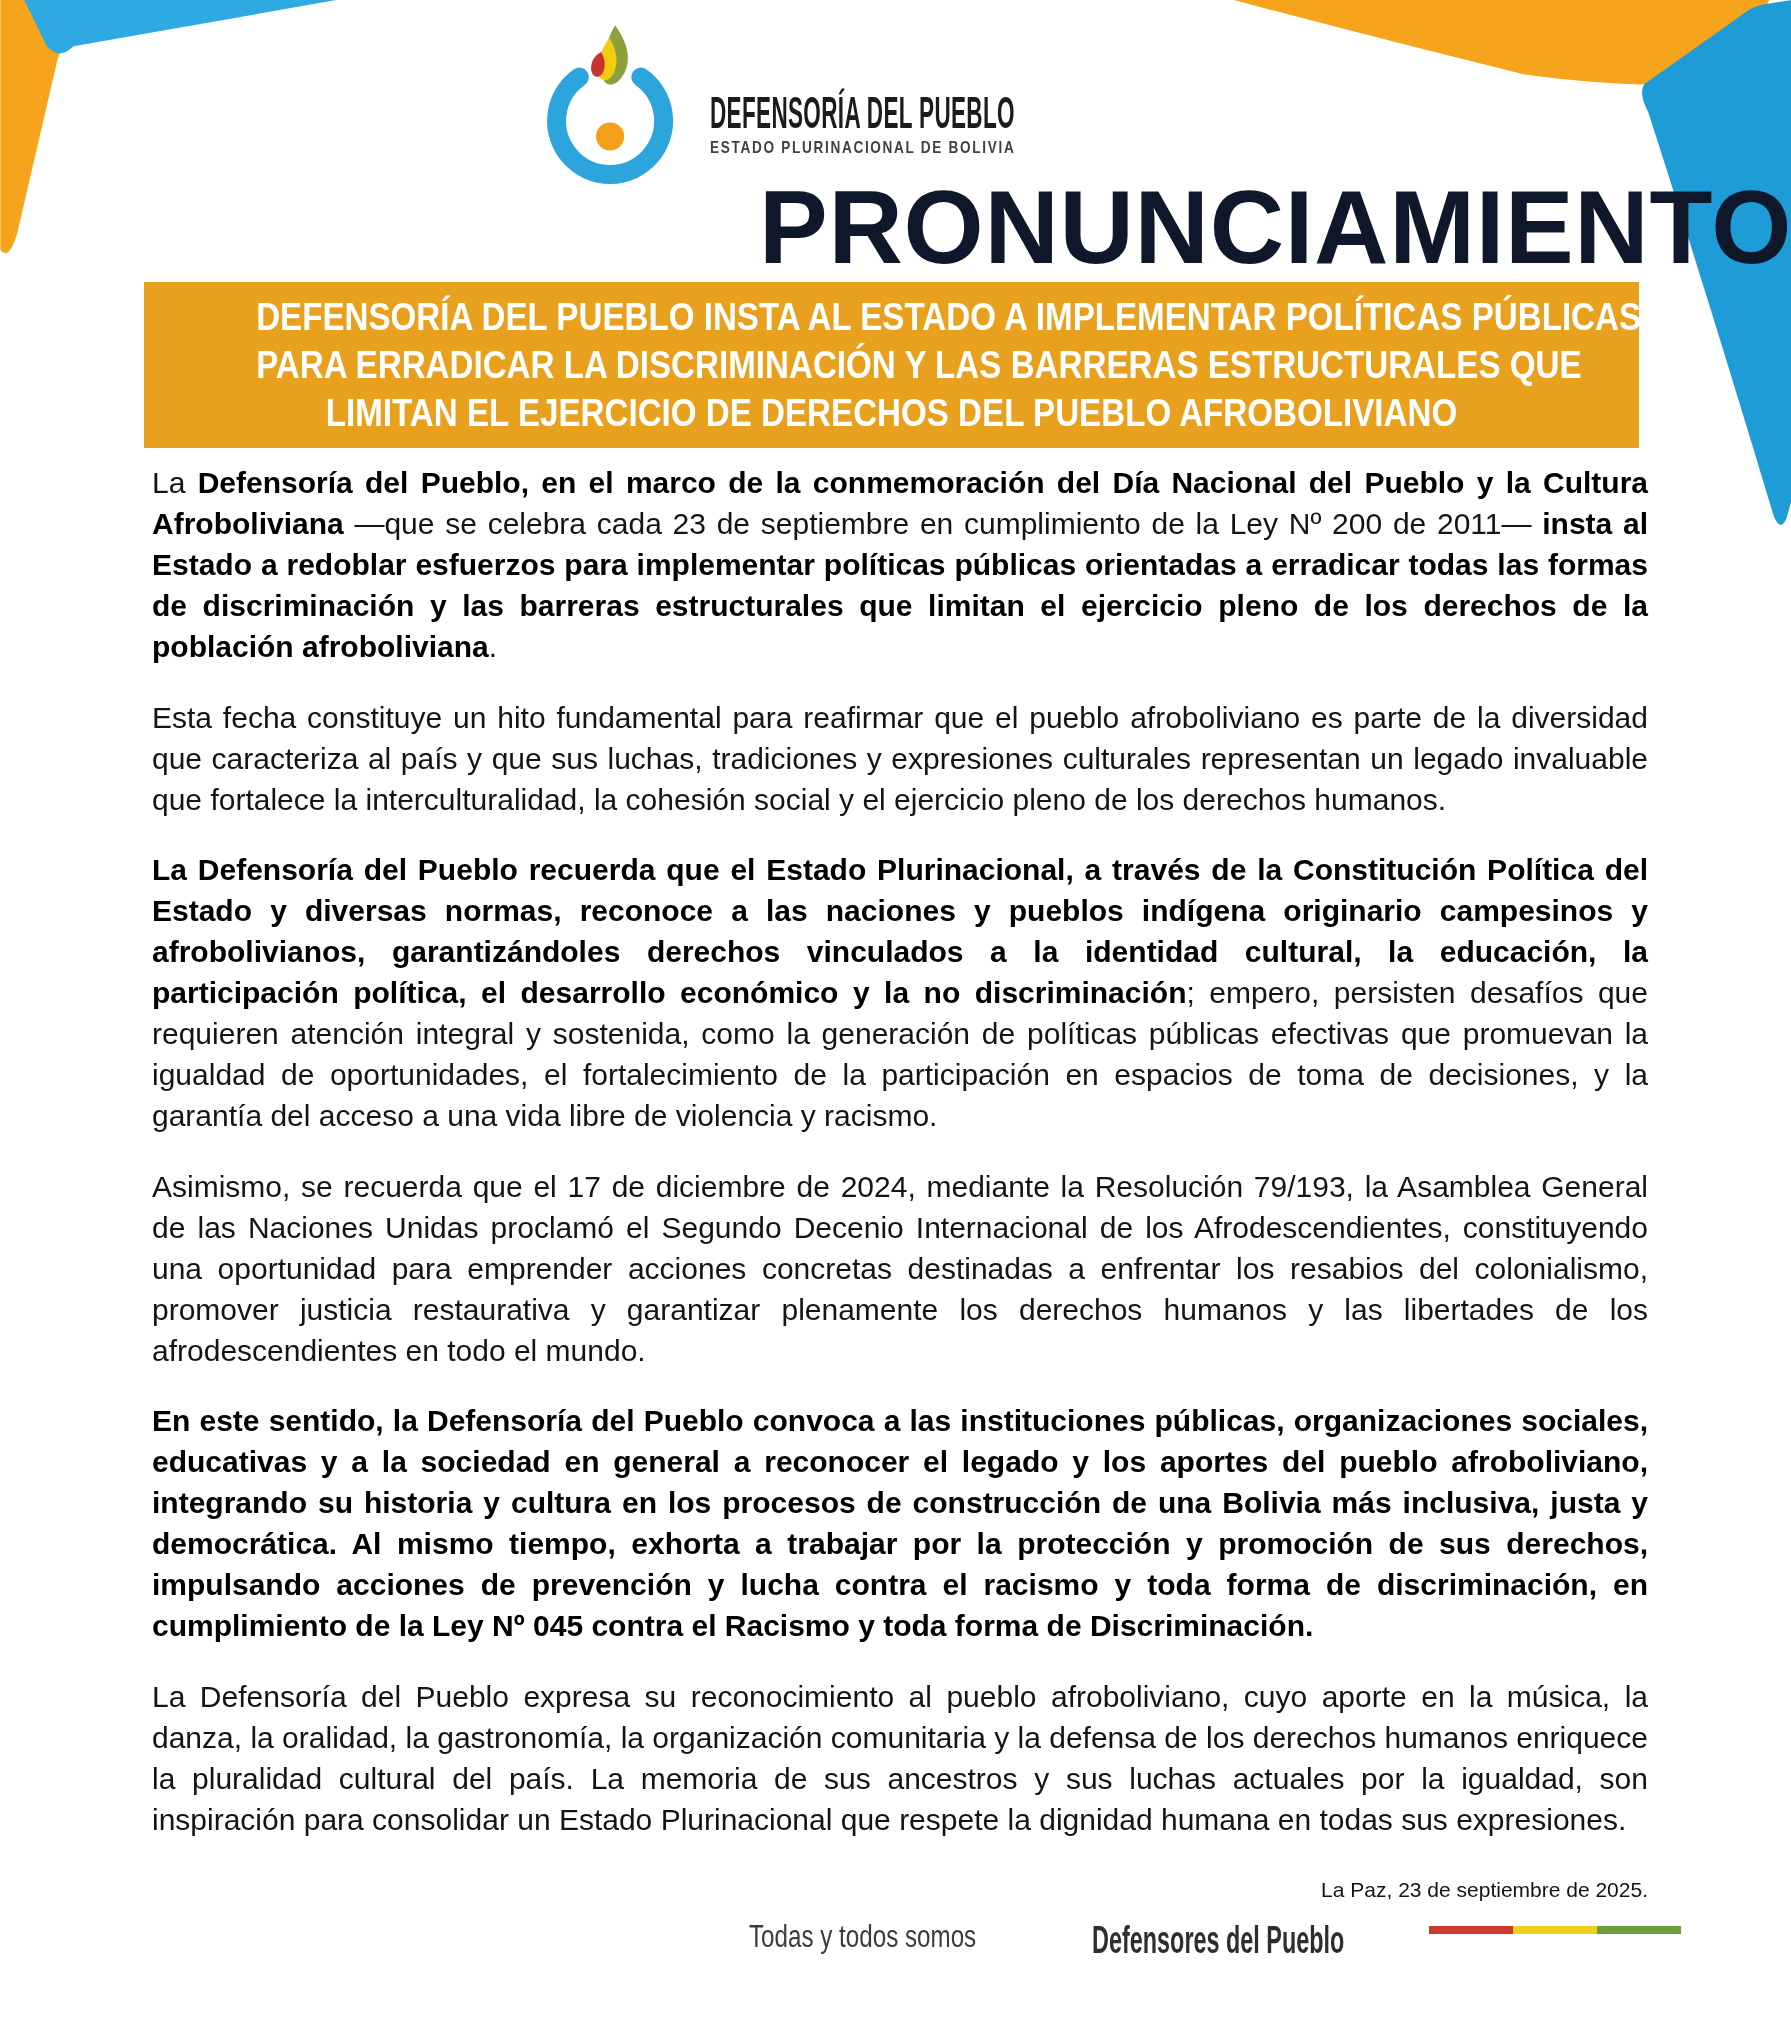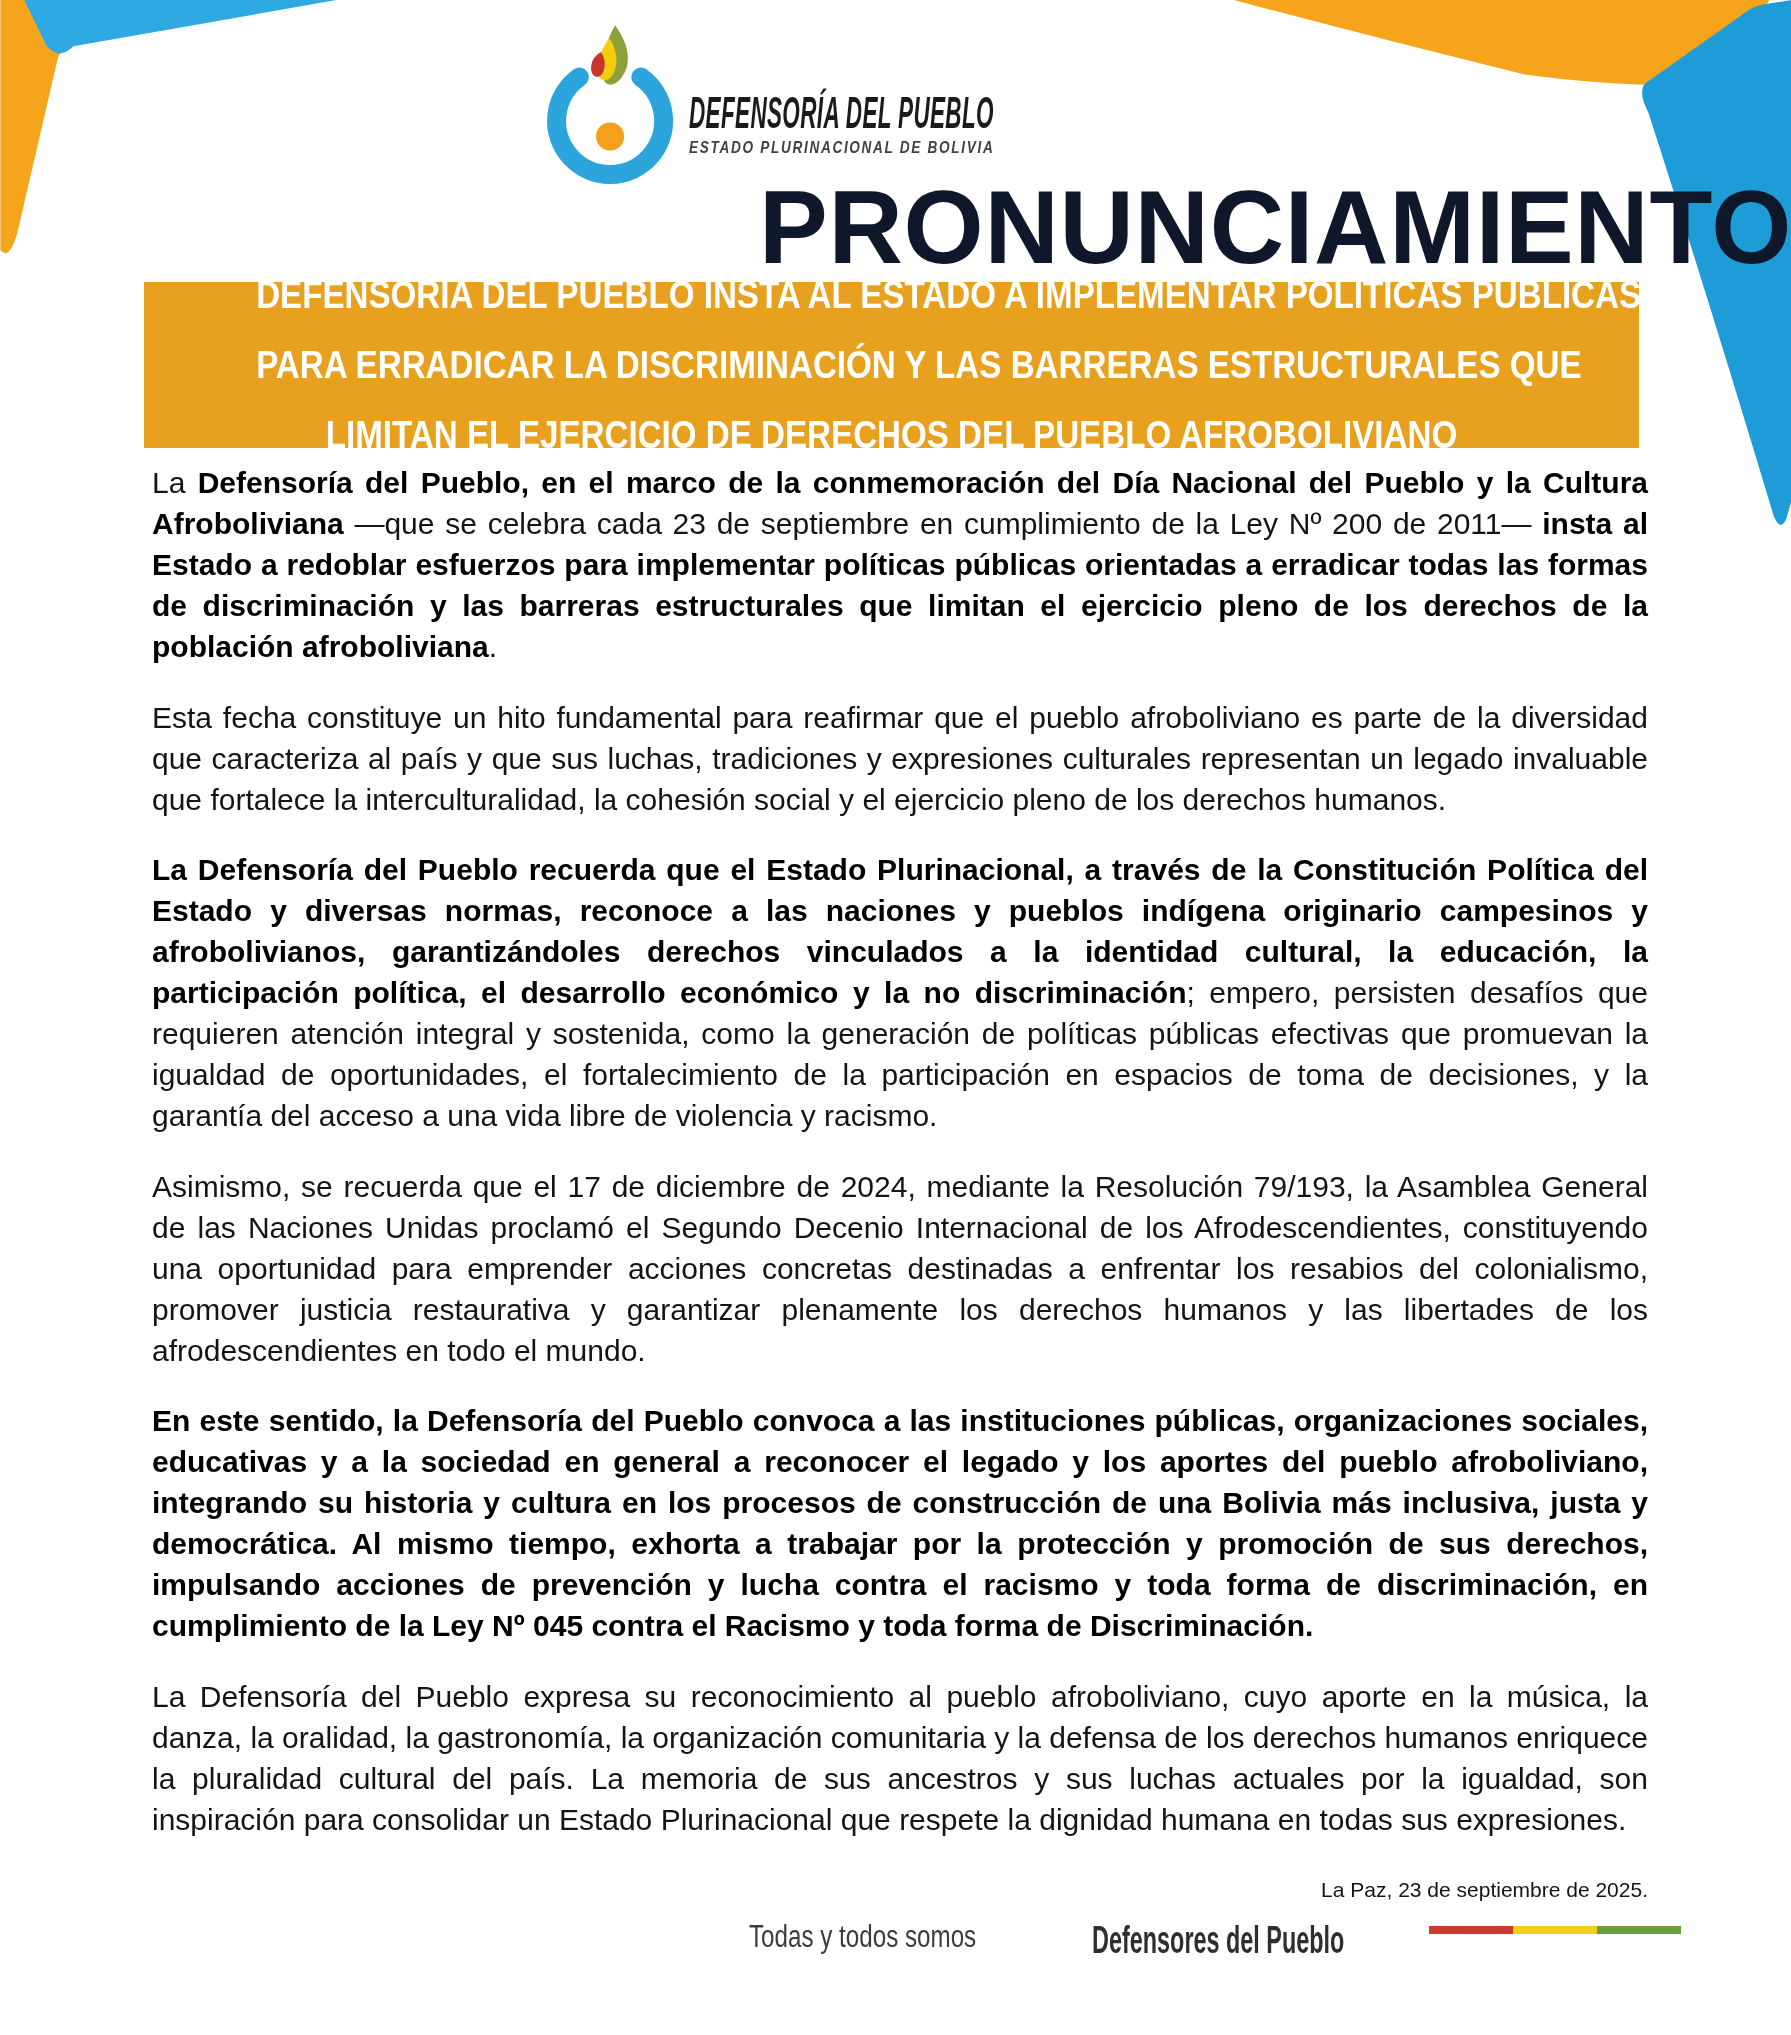--- a/index.html
+++ b/index.html
@@ -2,39 +2,39 @@
 <html style="font-size:11.2px"><head>
 <meta charset="utf-8">
 <style>
   html,body{margin:0;padding:0;}
   body{
     width:1792px;height:2035px;position:relative;background:#ffffff;
     overflow:hidden;font-family:"Liberation Sans", sans-serif;
   }
   .bg-svg{position:absolute;left:0;top:0;width:1792px;height:2035px;z-index:0;}
   .logo-icon{position:absolute;left:534px;top:21px;z-index:2;}
-  .wordmark{position:absolute;left:689px;top:90px;z-index:2;font-style:italic;}
+  .wordmark{position:absolute;left:710px;top:90px;z-index:2;}
   .wordmark-title{
     font-weight:bold;font-size:45px;line-height:45px;color:#1b1b1b;
     transform:scaleX(.5);transform-origin:left top;white-space:nowrap;letter-spacing:0.7px;
   }
   .wordmark-sub{
     margin-top:3.5px;font-weight:bold;font-size:17px;line-height:18px;color:#414141;
     letter-spacing:2.1px;transform:scaleX(.8);transform-origin:left top;white-space:nowrap;
   }
   .doc-title{
     position:absolute;left:0;top:176px;width:1792px;z-index:2;
     text-align:right;font-size:103px;line-height:103px;font-weight:bold;
     color:#0f172a;letter-spacing:0.7px;white-space:nowrap;
   }
   .banner{
     position:absolute;left:144px;top:282px;width:1495px;height:166px;z-index:2;
     background:#E8A11E;color:#ffffff;padding-top:0;
   }
-  .banner-inner{display:flex;flex-direction:column;justify-content:center;height:100%;gap:22px;}
+  .banner-inner{display:flex;flex-direction:column;justify-content:center;height:100%;}
   .banner-line{
     text-align:center;font-weight:bold;font-size:39px;line-height:48px;
     white-space:nowrap;transform:scaleX(.85);transform-origin:center;
   }
   .content{
     position:absolute;left:152px;top:462px;width:1496px;z-index:2;
     font-size:30px;line-height:41px;color:#141414;text-align:justify;
   }
   .para{margin:0 0 29.5px 0;}
   .para .b{font-weight:bold;color:#000000;}

